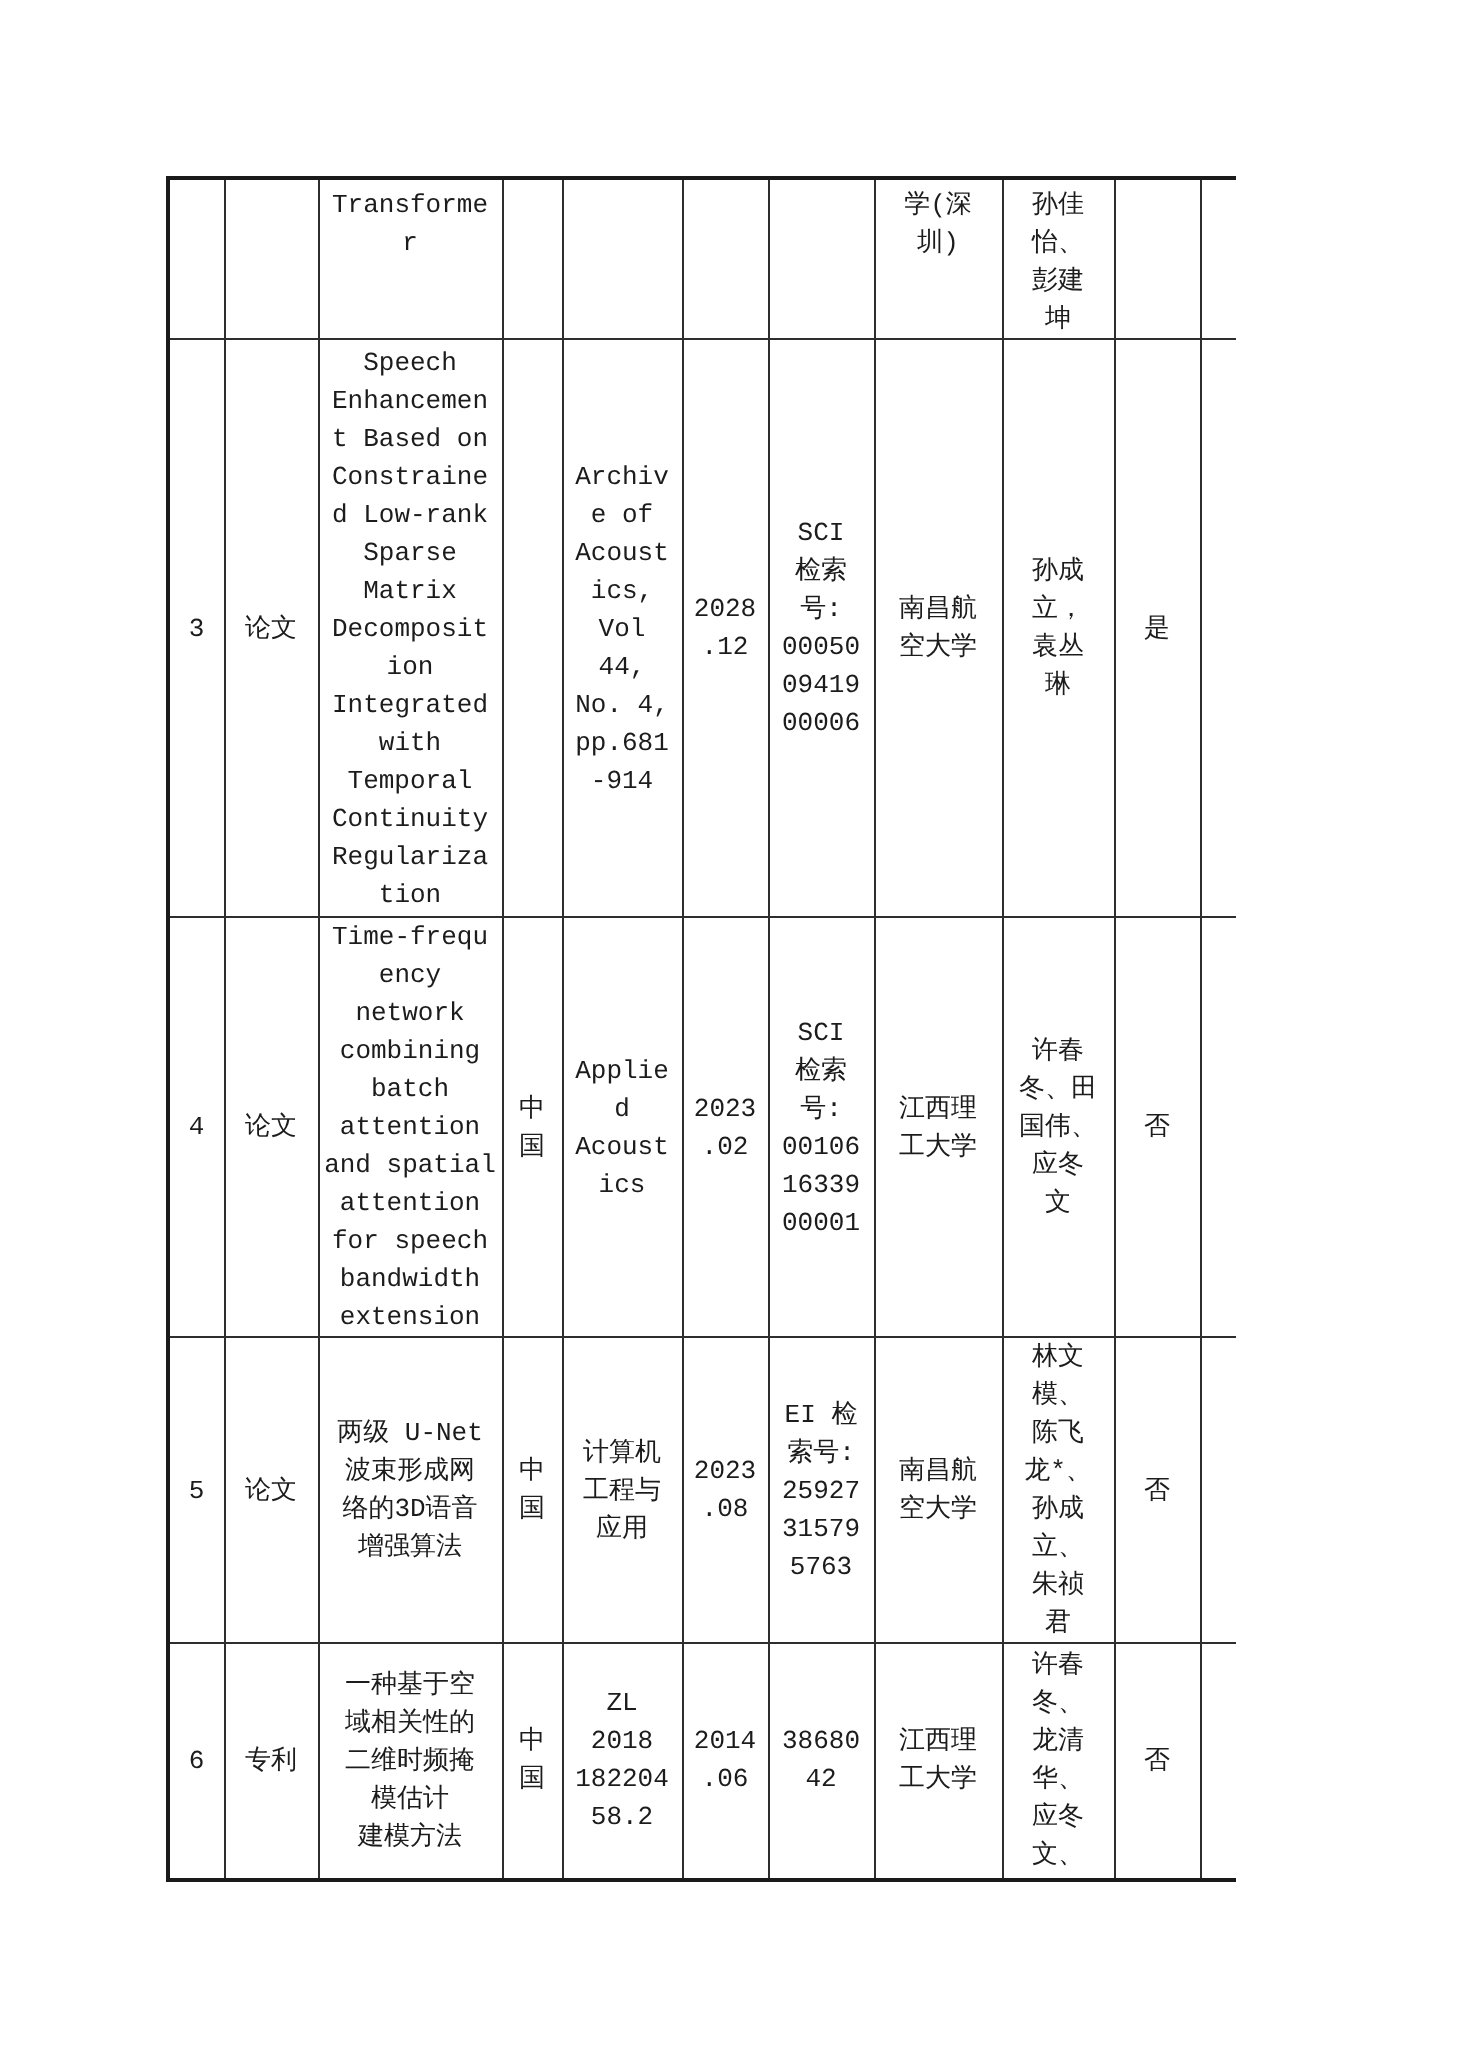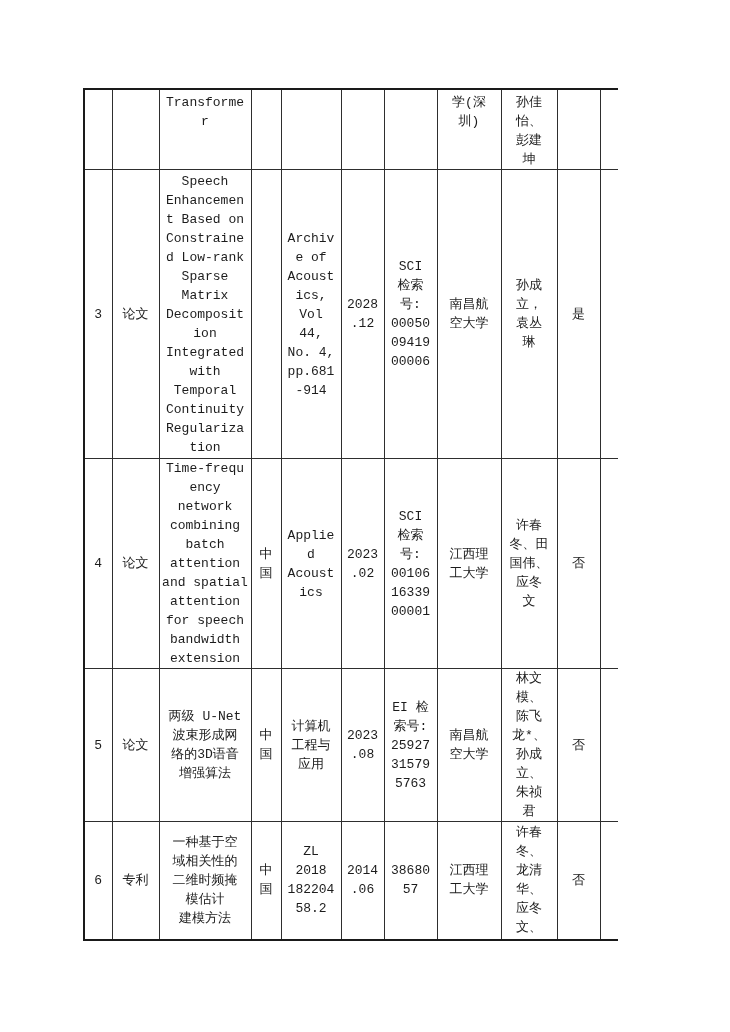--- a/index.html
+++ b/index.html
@@ -208,21 +208,21 @@
 建模方法</td>
         <td>中
 国</td>
         <td>ZL
 2018
 182204
 58.2</td>
         <td>2014
 .06</td>
         <td>38680
-57</td>
+42</td>
         <td>江西理
 工大学</td>
         <td>许春
 冬、
 龙清
 华、
 应冬
 文、</td>
         <td>否</td>
         <td>否</td>

